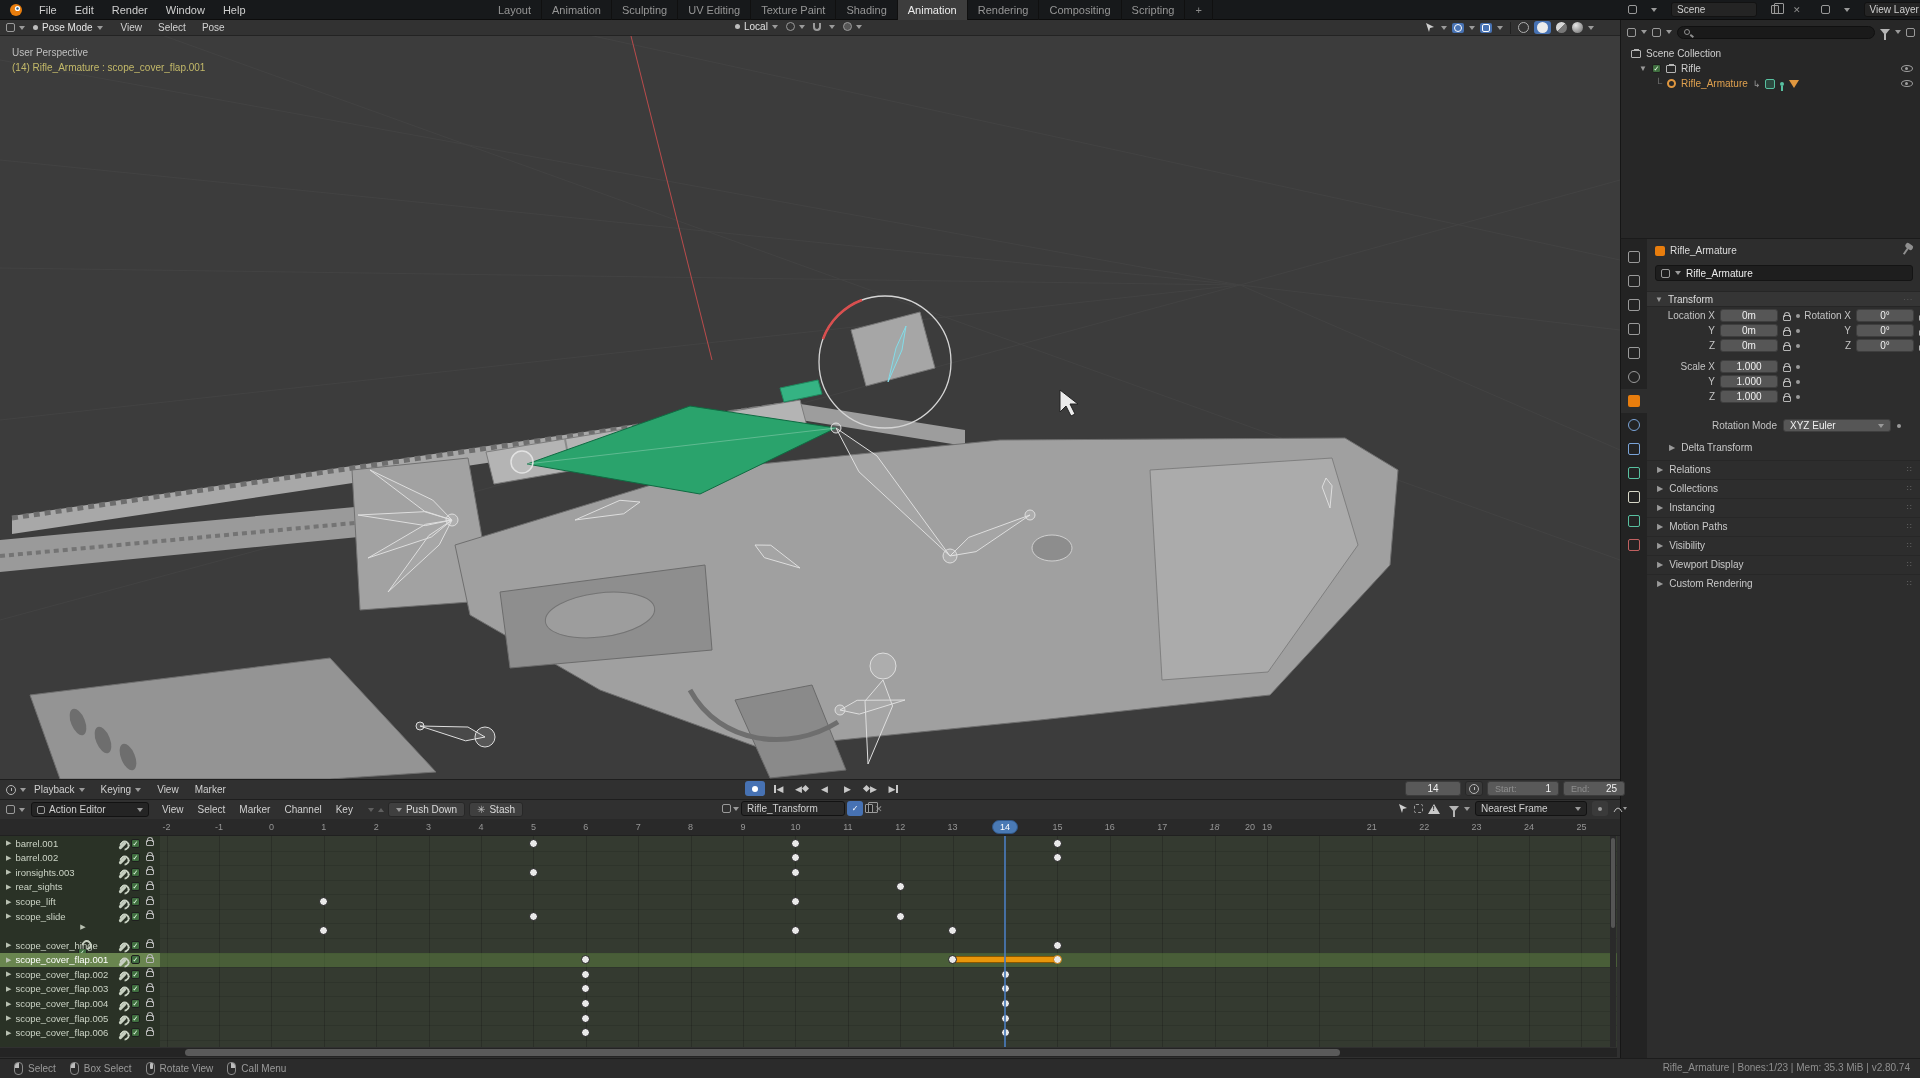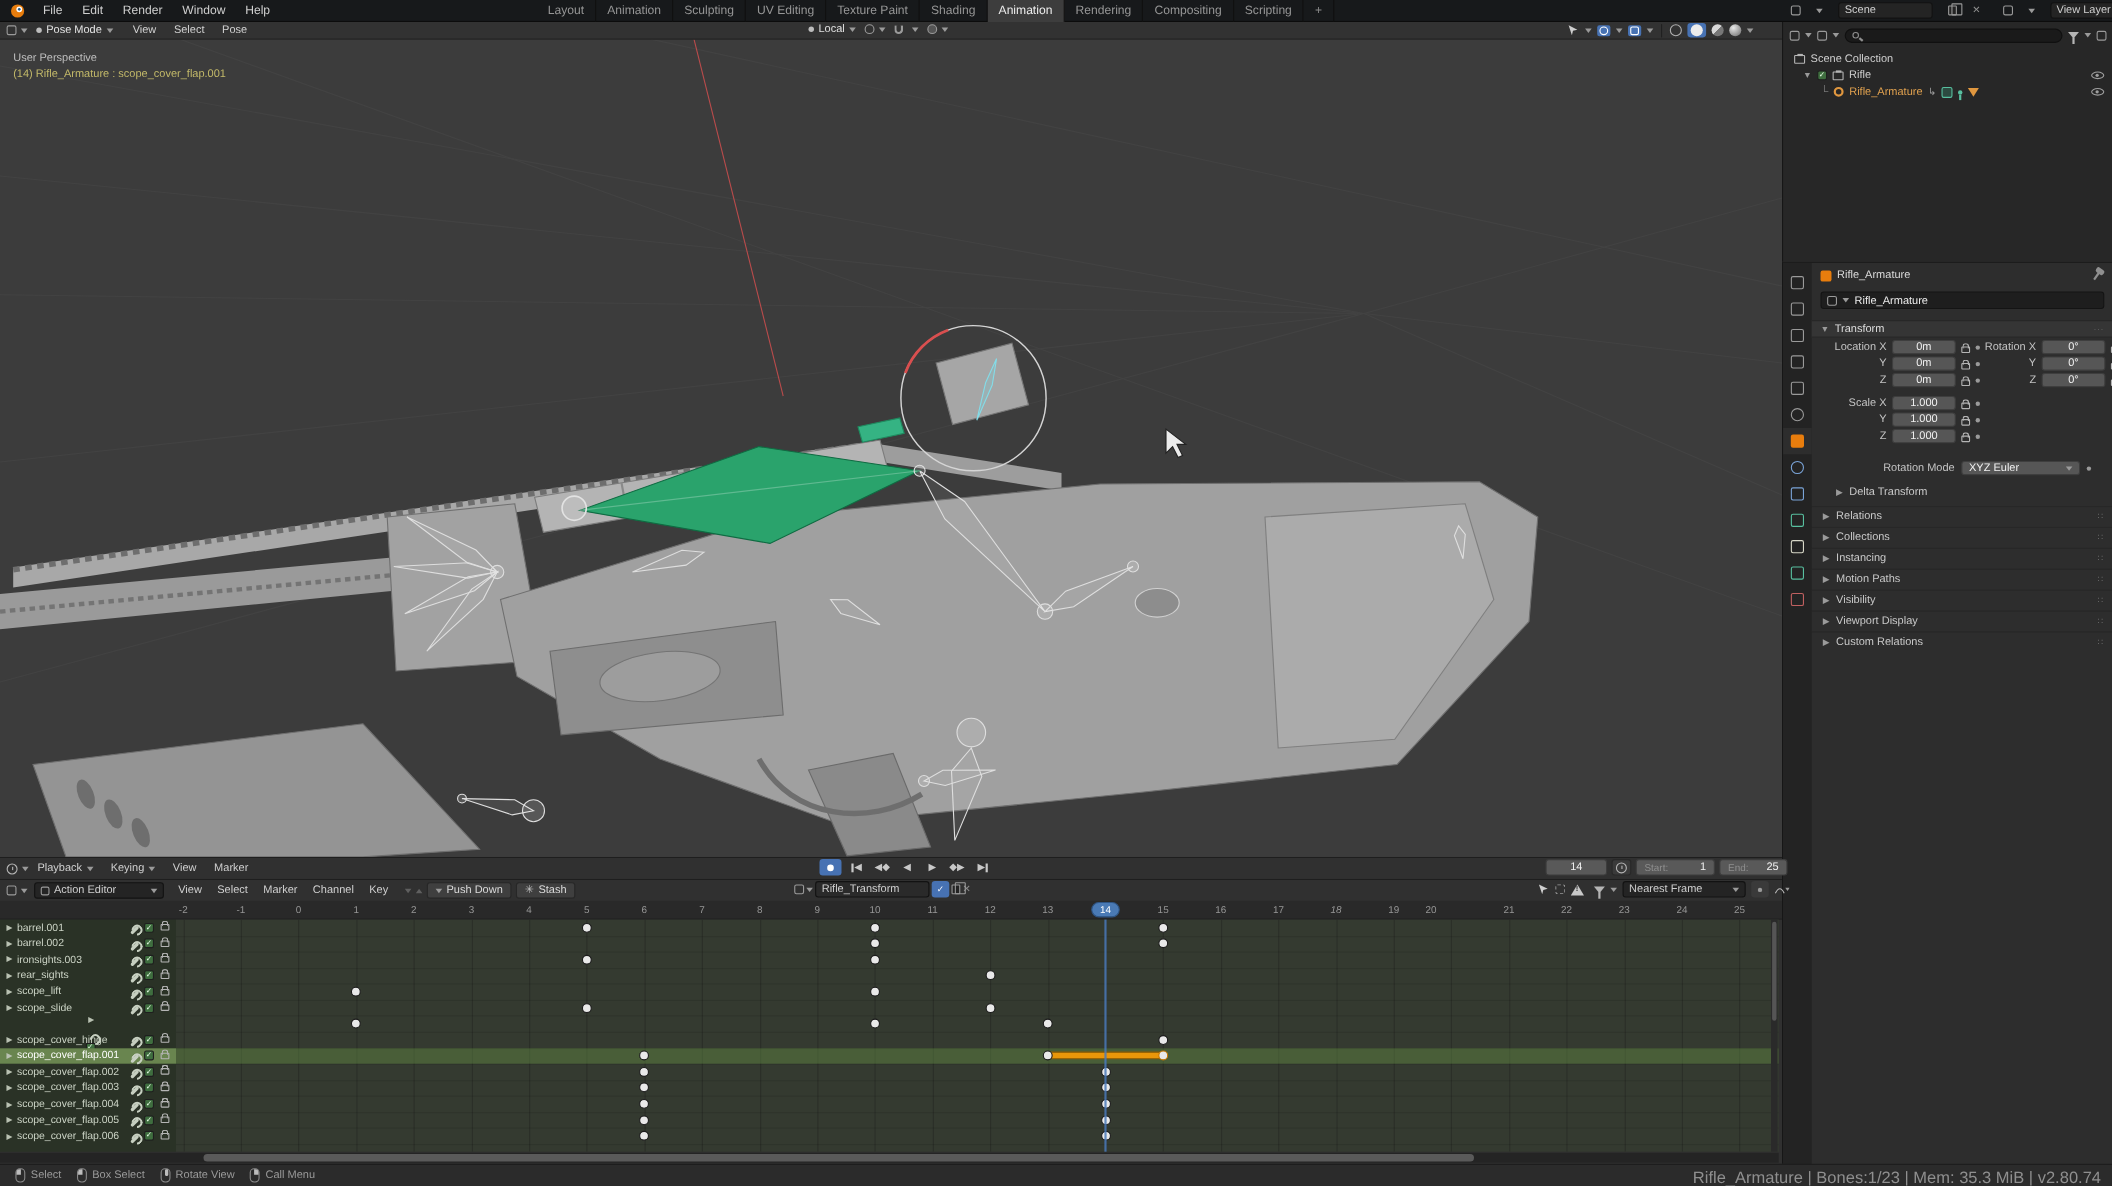--- a/index.html
+++ b/index.html
@@ -117,21 +117,21 @@
   #vscroll{position:absolute;left:1610px;top:37px;width:6px;height:211px;background:#2a2a2a;}
   #vthumb{position:absolute;left:1px;top:2px;width:4px;height:90px;background:#555;border-radius:2px;}
   
   #statusbar{left:0;top:1058px;width:1920px;height:20px;background:#2b2b2b;border-top:1px solid #1c1c1c;display:flex;align-items:center;color:#9a9a9a;font-size:10px;}
   .sitem{display:flex;align-items:center;gap:5px;margin-left:14px;}
   .mouse{width:9px;height:13px;border:1px solid #8a8a8a;border-radius:4px;position:relative;}
   .mouse::after{content:"";position:absolute;border-radius:3px 0 0 0;background:#bdbdbd;}
   .mouse.left::after{left:0;top:0;width:4px;height:5px;}
   .mouse.mid::after{left:3px;top:0;width:3px;height:6px;border-radius:1px;}
   .mouse.right::after{right:0;top:0;width:4px;height:5px;border-radius:0 3px 0 0;}
-  #statusright{position:absolute;right:10px;top:1062px;color:#8f8f8f;font-size:15px;text-align:right;}
+  #statusright{position:absolute;right:10px;top:1062px;color:#8f8f8f;font-size:10px;text-align:right;}
 </style>
 </head>
 <body>
 
 <div id="app">
 
   <div id="topbar" class="abs">
     <svg width="16" height="14" style="margin:0 6px 0 8px">
       <circle cx="8" cy="7" r="6" fill="#e87d0d"></circle>
         <circle cx="9.5" cy="5.5" r="2.6" fill="#fff"></circle>
@@ -498,21 +498,21 @@
             <span>Visibility</span>
             <span class="gripdots">∷</span>
           </div>
           <div class="panelrow" style="top: 316px;">
             <span class="caret">▶</span>
             <span>Viewport Display</span>
             <span class="gripdots">∷</span>
           </div>
           <div class="panelrow" style="top: 335px;">
             <span class="caret">▶</span>
-            <span>Custom Relations</span>
+            <span>Custom Rendering</span>
             <span class="gripdots">∷</span>
           </div>
         </div>
     </div>
   </div>
 
   <div id="timeline" class="abs">
     <span class="hgroup" style="margin-left:6px">
         <span class="clockic"></span>
         <span class="dd"></span>
@@ -628,21 +628,21 @@
         <span class="rlabel" style="left: 743px;">9</span>
         <span class="rlabel" style="left: 795.4px;">10</span>
         <span class="rlabel" style="left: 847.8px;">11</span>
         <span class="rlabel" style="left: 900.2px;">12</span>
         <span class="rlabel" style="left: 952.6px;">13</span>
         <span class="rlabel" style="left: 1057.4px;">15</span>
         <span class="rlabel" style="left: 1109.8px;">16</span>
         <span class="rlabel" style="left: 1162.2px;">17</span>
         <span class="rlabel" style="left: 1214.6px; font-style: italic;">18</span>
         <span class="rlabel" style="left: 1267px;">19</span>
-        <span class="rlabel" style="left: 1301px;">20</span>
+        <span class="rlabel" style="left: 1250px;">20</span>
         <span class="rlabel" style="left: 1371.8px;">21</span>
         <span class="rlabel" style="left: 1424.2px;">22</span>
         <span class="rlabel" style="left: 1476.6px;">23</span>
         <span class="rlabel" style="left: 1529px;">24</span>
         <span class="rlabel" style="left: 1581.4px;">25</span>
       </div>
     <div id="dschannels">
         <div class="chrow" style="top: 0px;">
           <span class="exp">▶</span>
           <span class="chname">barrel.001</span>

